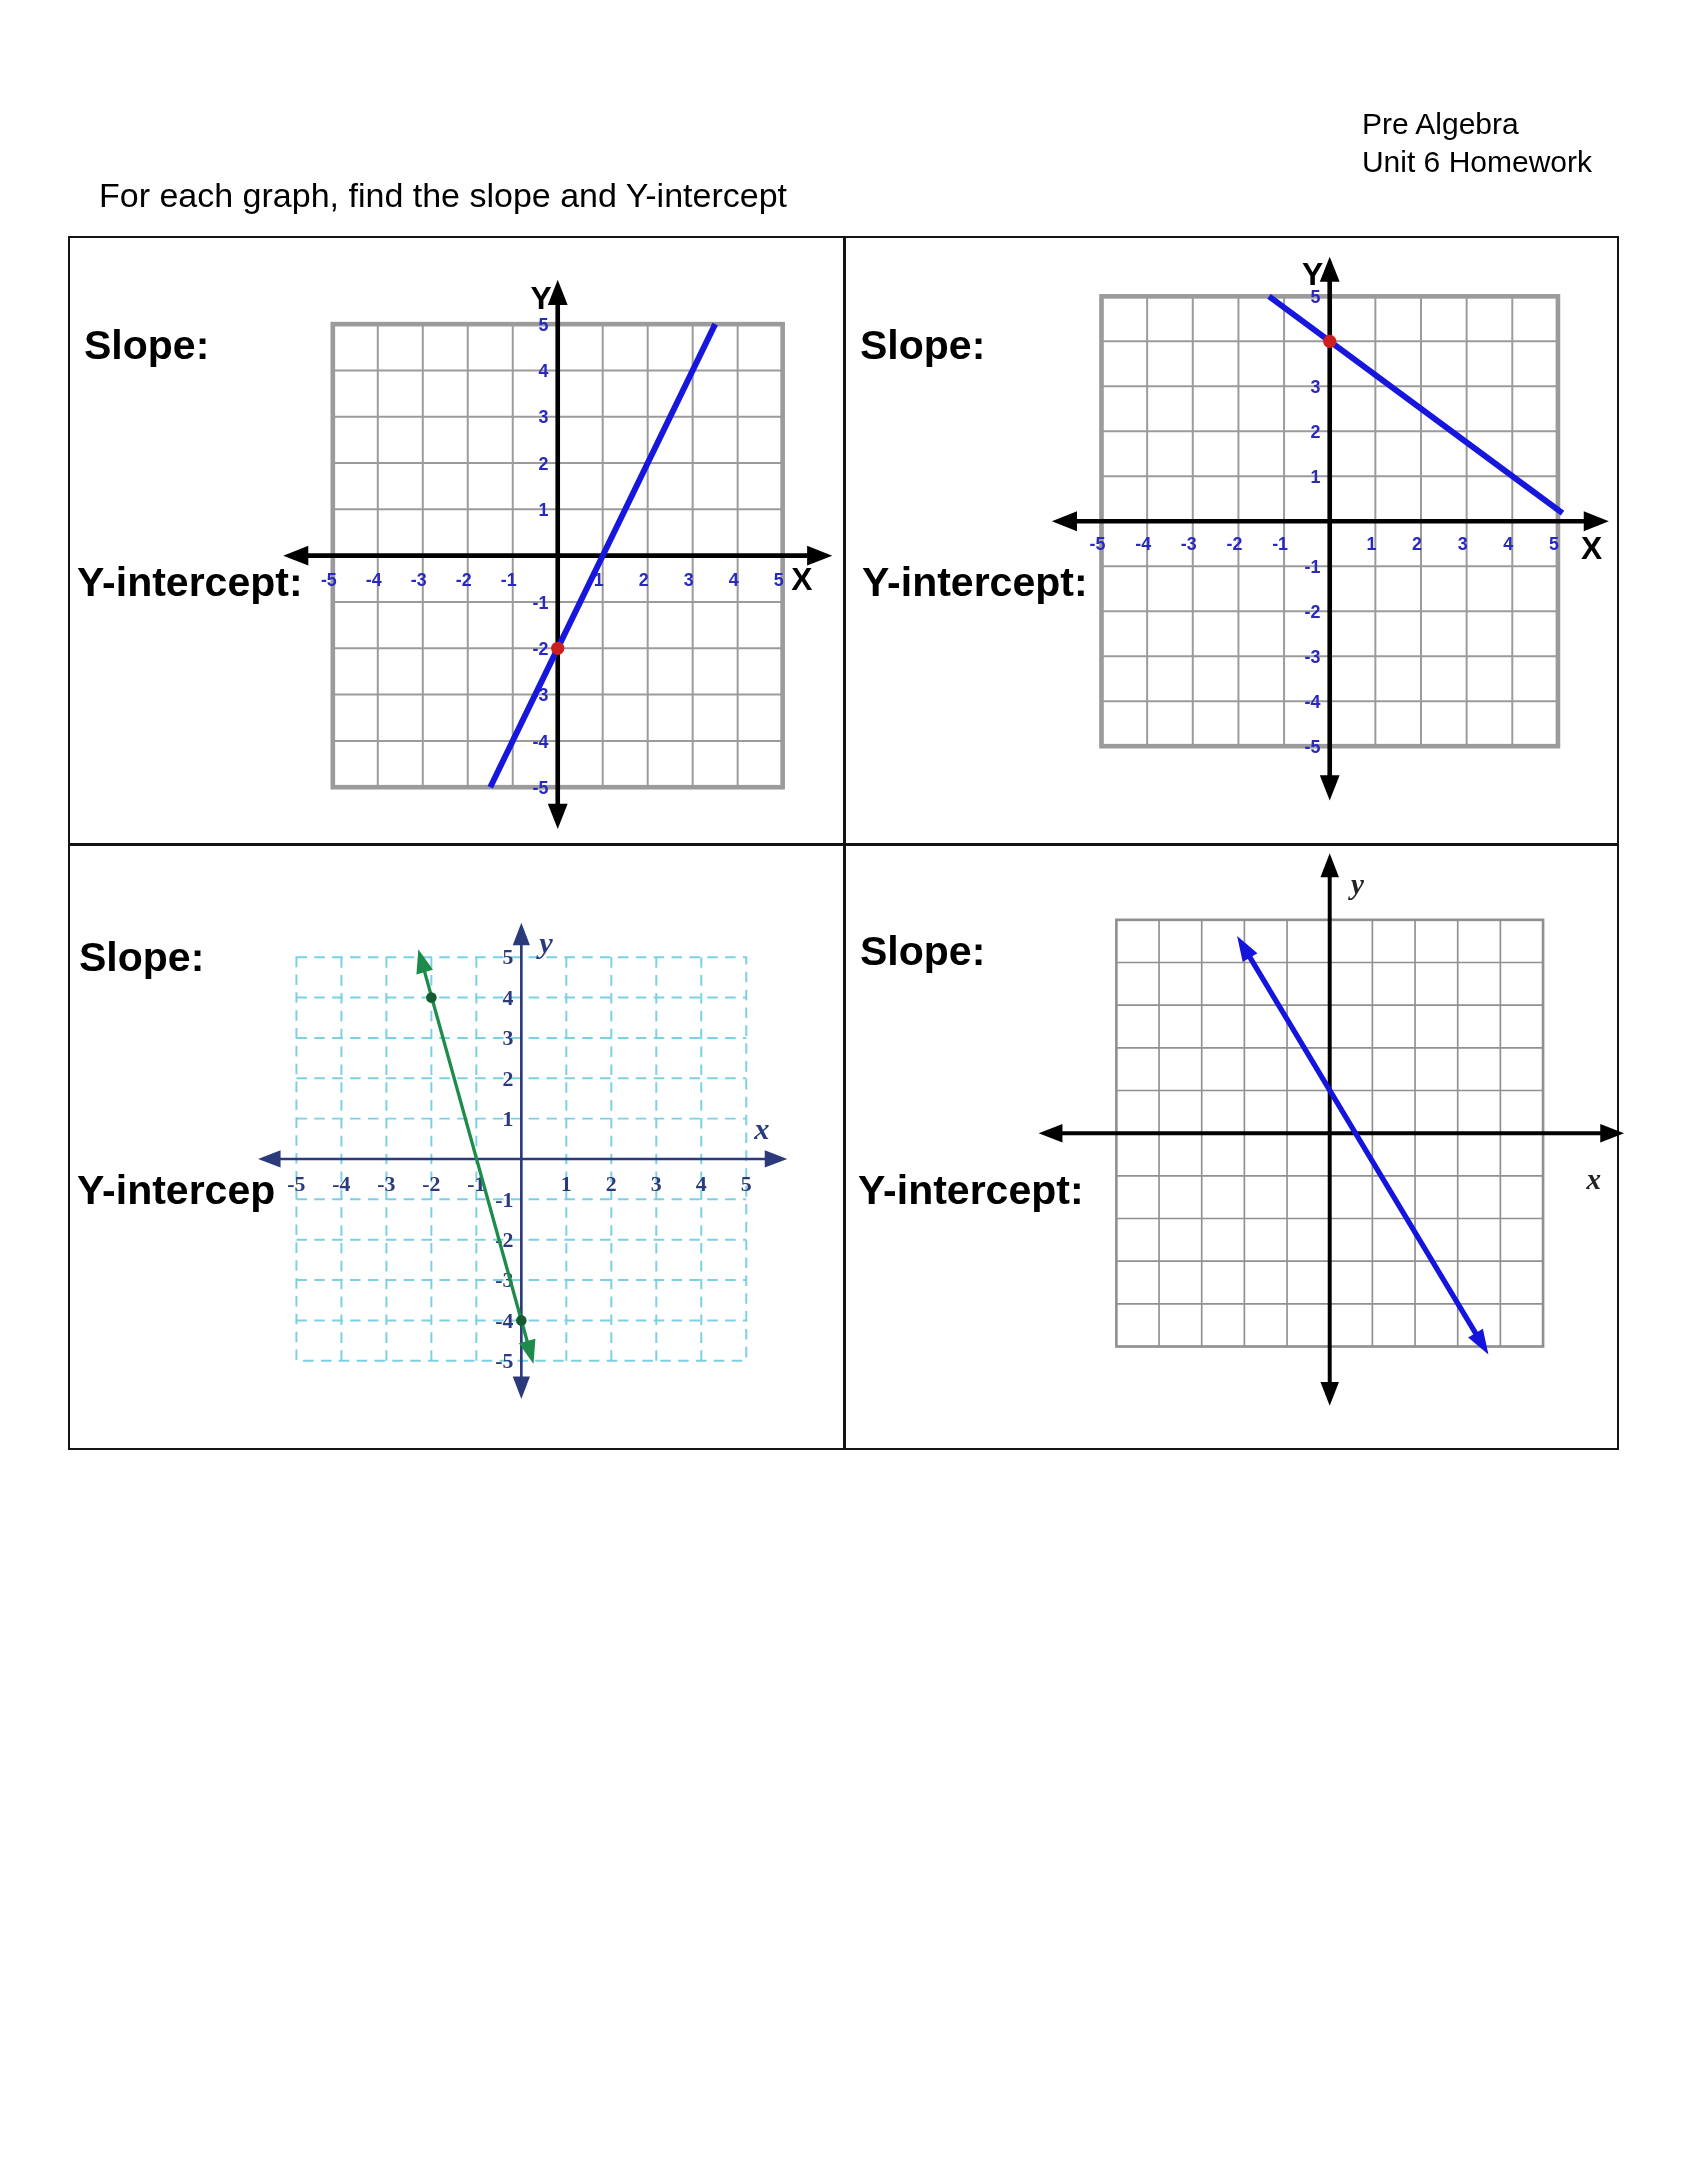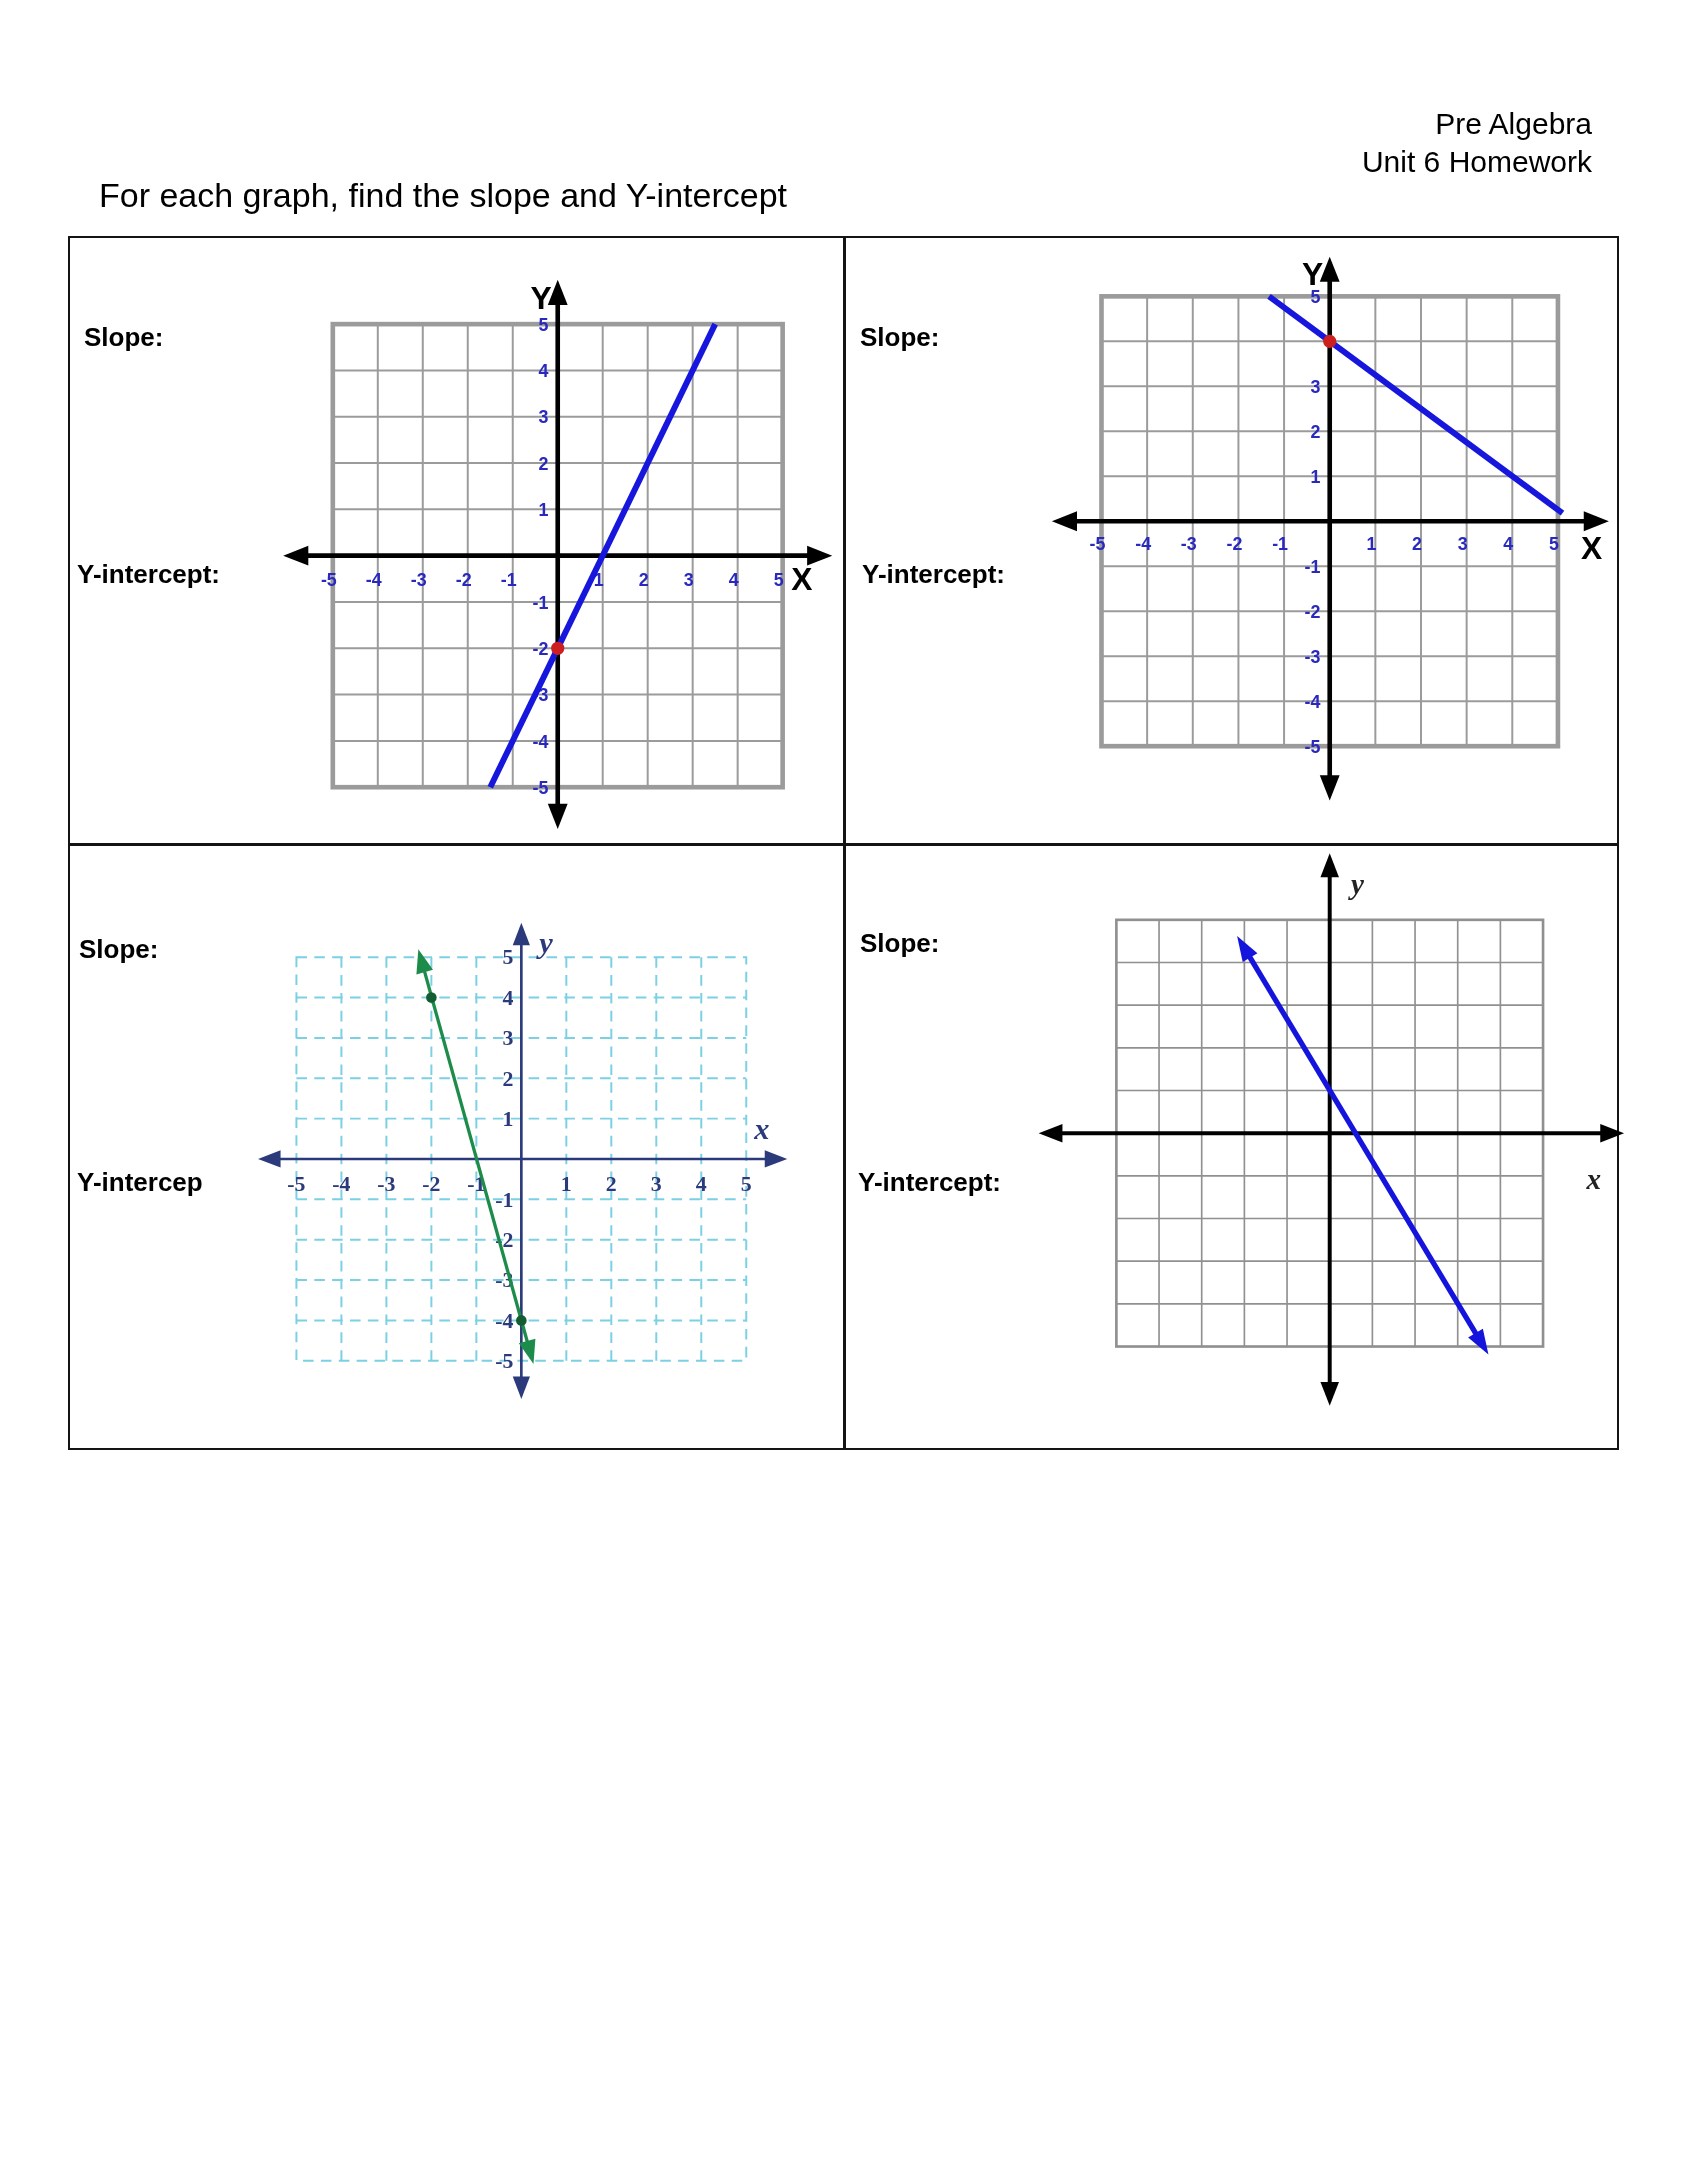--- a/index.html
+++ b/index.html
@@ -1,22 +1,22 @@
 <!DOCTYPE html>
 <html style="font-size:10.6px"><head>
 <meta charset="utf-8">
 <style>
   html,body{margin:0;padding:0;background:#ffffff;}
   body{position:relative;width:1687px;height:2183px;font-family:"Liberation Sans",sans-serif;overflow:hidden;}
-  .header{position:absolute;right:95px;top:105px;text-align:right;font-size:30px;line-height:38px;color:#000;margin-left:28px;}
+  .header{position:absolute;right:95px;top:105px;text-align:left;font-size:30px;line-height:38px;color:#000;margin-left:28px;}
   .instruction{position:absolute;left:99px;top:176px;font-size:34px;color:#000;}
   .worksheet-table{position:absolute;left:68px;top:236px;width:1551px;height:1214px;border:2.6px solid #141414;box-sizing:border-box;background:#fff;}
   .vdivider{position:absolute;left:773px;top:0;width:3.3px;height:100%;background:#141414;}
   .hdivider{position:absolute;left:0;top:605px;width:100%;height:3.3px;background:#141414;}
-  .cell-label{position:absolute;font-weight:bold;font-size:26px;color:#000;white-space:nowrap;}
+  .cell-label{position:absolute;font-weight:bold;font-size:41px;color:#000;white-space:nowrap;}
   .lbl-s1{left:84px;top:322px}  .lbl-y1{left:77px;top:559px}
   .lbl-s2{left:860px;top:322px} .lbl-y2{left:862px;top:559px}
   .lbl-s3{left:79px;top:934px} .lbl-y3{left:77px;top:1167px}
   .lbl-s4{left:860px;top:928px}.lbl-y4{left:858px;top:1167px}
   #graphs-svg{position:absolute;left:0;top:0;}
 </style>
 </head>
 <body>
 
 <div class="header">

